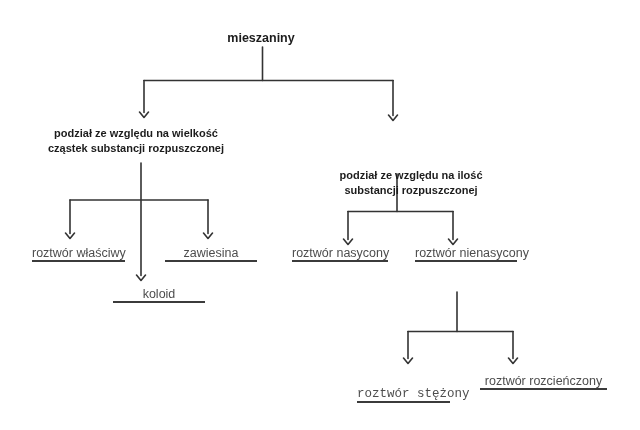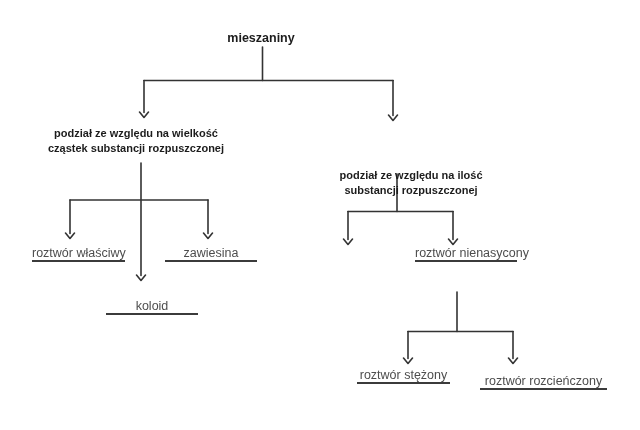--- a/index.html
+++ b/index.html
@@ -96,24 +96,25 @@
     <div>cząstek substancji rozpuszczonej</div>
   </div>
 
   <div class="node branch-title" style="left:411px; top:129px;margin-top:39px;">
     <div>podział ze względu na ilość</div>
     <div>substancji rozpuszczonej</div>
   </div>
 
   <div class="node leaf" style="left:32px; top:246px; width:93px;">roztwór właściwy</div>
 
-  <div class="node leaf" style="left:106px; top:287px; width:92px;margin-top:12px;">koloid</div>
+  <div class="node leaf" style="left:113px; top:287px; width:92px;">koloid</div>
 
   <div class="node leaf" style="left:165px; top:246px; width:92px;">zawiesina</div>
 
+  <div class="node leaf" style="left:292px; top:246px; width:96px;">roztwór nasycony</div>
 
   <div class="node leaf" style="left:415px; top:246px; width:102px;text-align:center;">roztwór nienasycony</div>
 
-  <div class="node leaf" style="left:357px; top:368px; width:93px;">roztwór stężony</div>
+  <div class="node leaf" style="left:357px; top:387px; width:93px;font-family:Liberation Mono, monospace;">roztwór stężony</div>
 
   <div class="node leaf" style="left:480px; top:374px; width:127px;">roztwór rozcieńczony</div>
 
 </div>
 
 </body></html>

